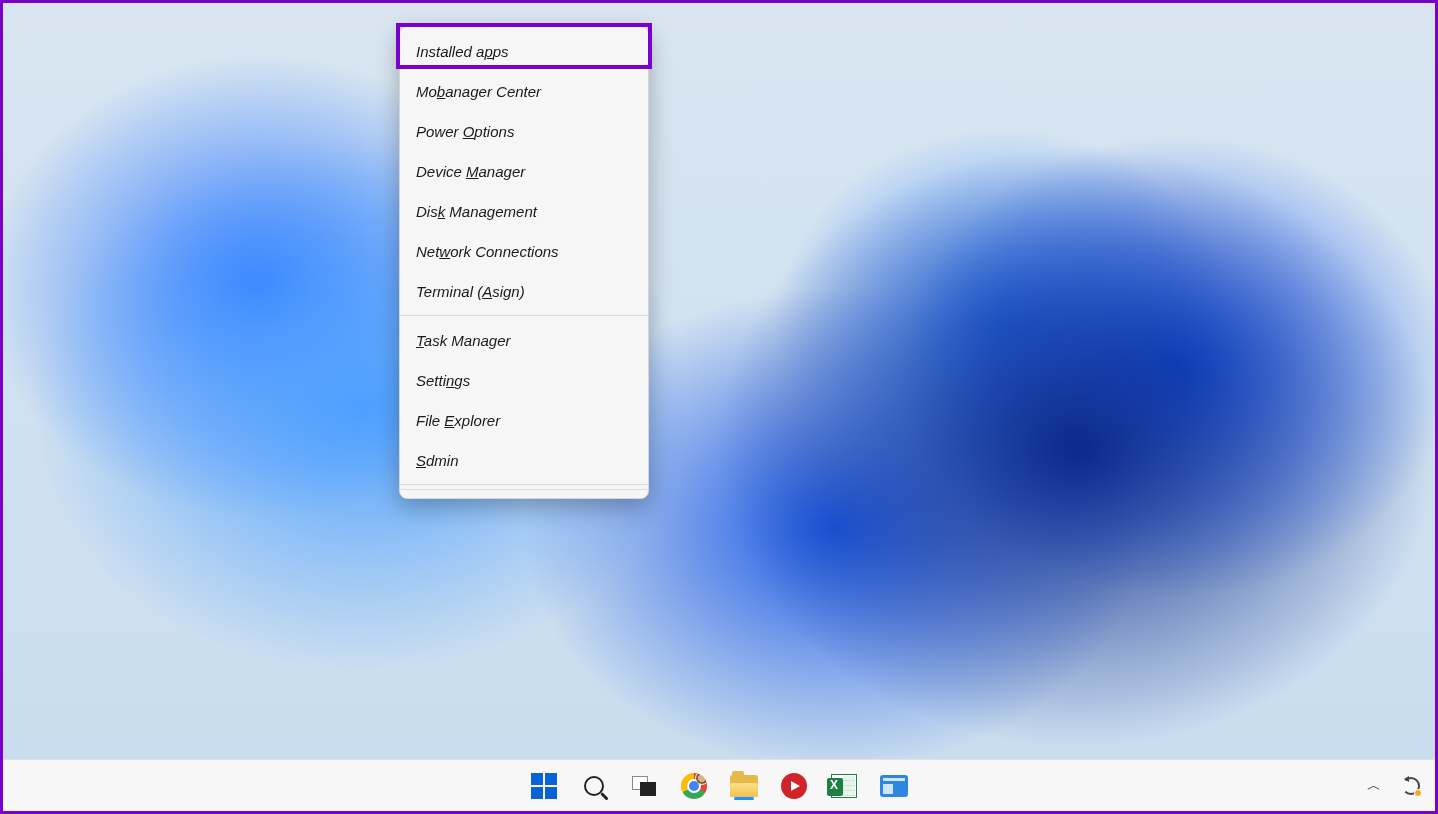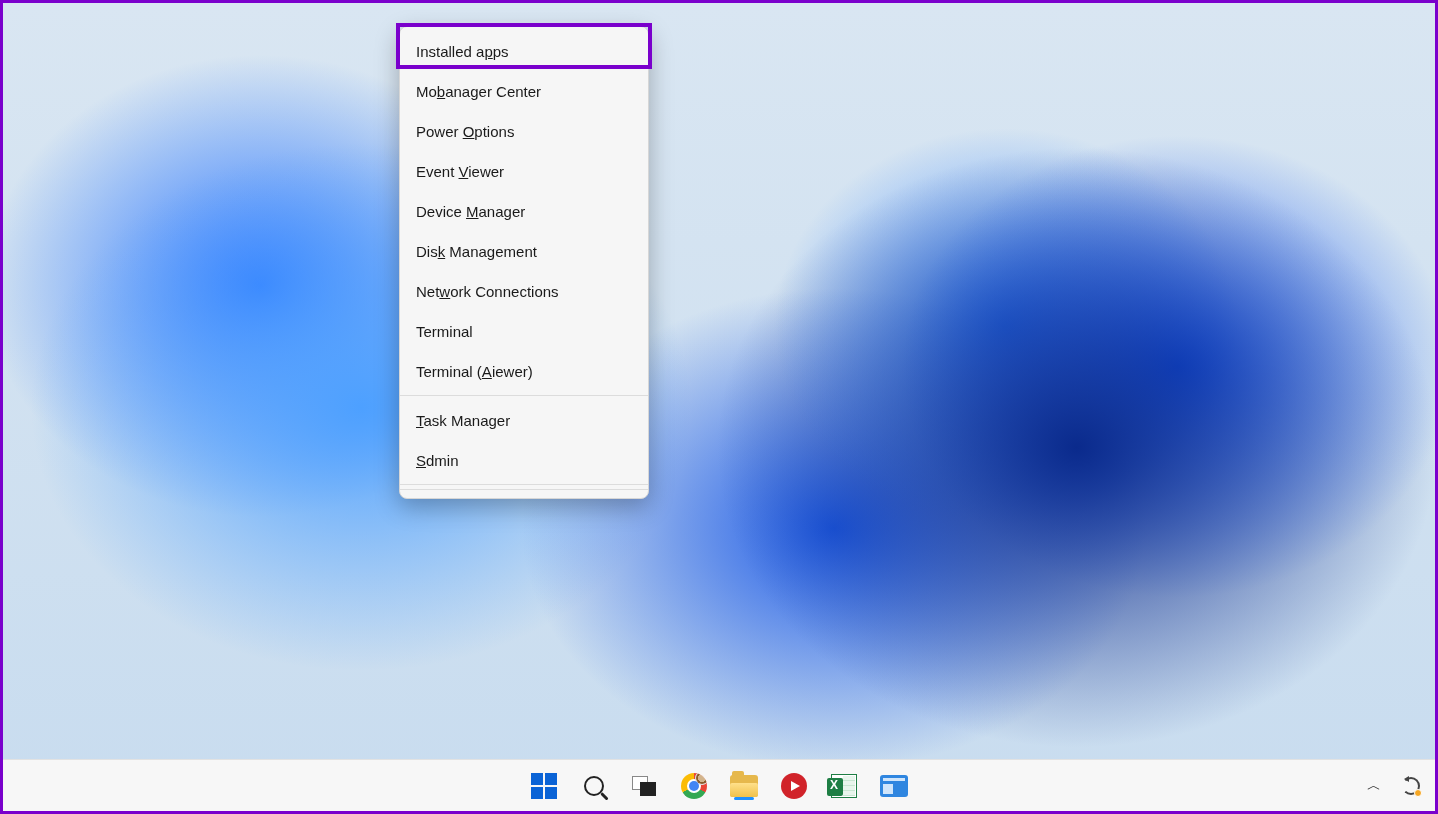--- a/index.html
+++ b/index.html
@@ -33,20 +33,21 @@
     font-size: 15px;
     color: #1a1a1a;
   }
   .context-menu .item {
     padding: 0 16px;
     height: 40px;
     display: flex;
     align-items: center;
     justify-content: space-between;
     cursor: default;
+    font-style: italic;
   }
   .context-menu .sep {
     height: 1px; background: #dcdcdc; margin: 4px 0;
   }
   .context-menu .chev {
     font-size: 14px; color: #555;
   }
   .context-menu .item .label .und { text-decoration: underline; }
 
   
@@ -163,40 +164,40 @@
     <div class="item">
       <span class="label"><span>Installed a</span><span class="und">p</span><span>ps</span></span>
     </div>
     <div class="item">
       <span class="label"><span>Mo</span><span class="und">b</span><span>anager Center</span></span>
     </div>
     <div class="item">
       <span class="label"><span>Power </span><span class="und">O</span><span>ptions</span></span>
     </div>
     <div class="item">
-      <span class="label"><span>Event </span><span class="und">V</span><span>iewer</span></span>
-    </div>
-    <div class="item">
       <span class="label"><span>Device </span><span class="und">M</span><span>anager</span></span>
     </div>
     <div class="item">
       <span class="label"><span>Dis</span><span class="und">k</span><span> Management</span></span>
     </div>
     <div class="item">
       <span class="label"><span>Net</span><span class="und">w</span><span>ork Connections</span></span>
     </div>
     <div class="item">
-      <span class="label">Terminal</span>
-    </div>
-    <div class="item">
-      <span class="label"><span>Terminal (</span><span class="und">A</span><span>iewer)</span></span>
+      <span class="label"><span>Terminal (</span><span class="und">A</span><span>sign)</span></span>
     </div>
     <div class="sep"></div>
     <div class="item">
       <span class="label"><span></span><span class="und">T</span><span>ask Manager</span></span>
+    </div>
+    <div class="item">
+      <span class="label"><span>Setti</span><span class="und">n</span><span>gs</span></span>
+    </div>
+    <div class="item">
+      <span class="label"><span>File </span><span class="und">E</span><span>xplorer</span></span>
     </div>
     <div class="item">
       <span class="label"><span></span><span class="und">S</span><span>dmin</span></span>
     </div>
     <div class="sep"></div>
     <div class="sep"></div>
   </div>
 
 <div class="highlight-box"></div>
 

